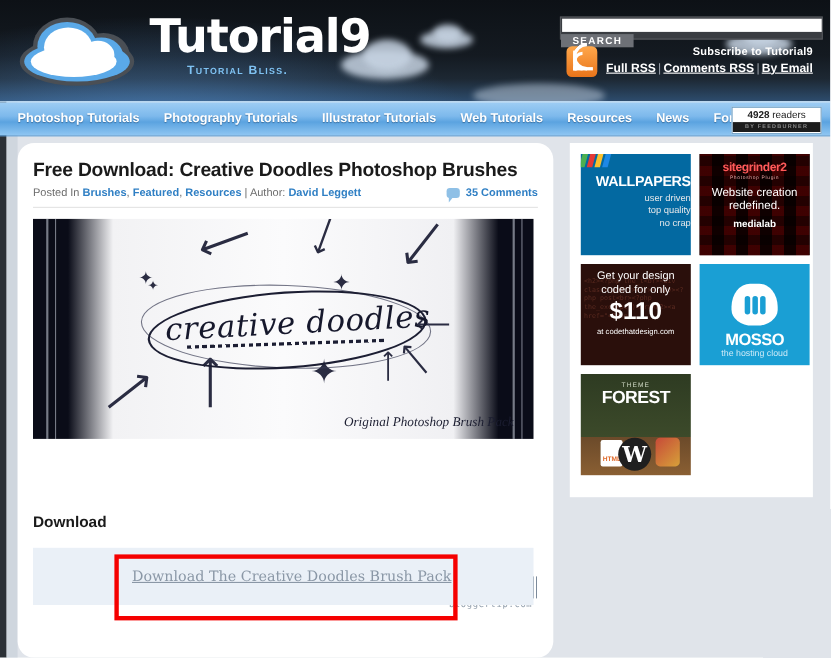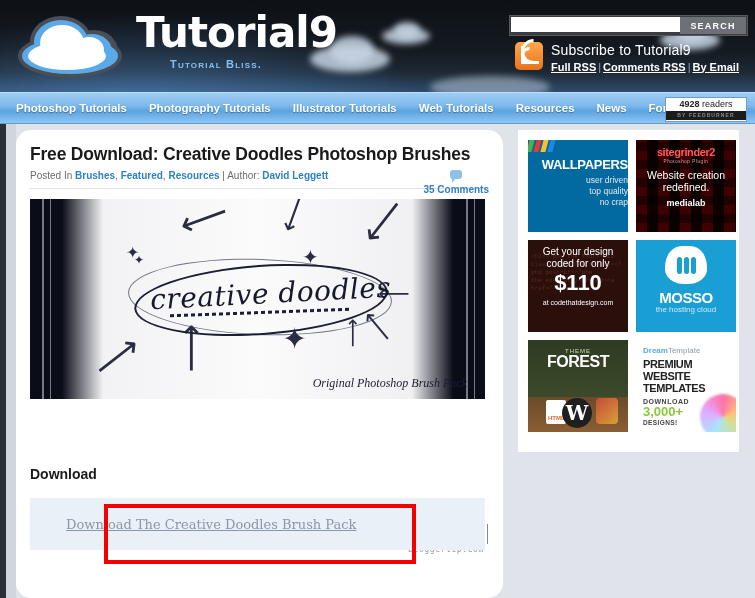--- a/index.html
+++ b/index.html
@@ -43,41 +43,41 @@
   .lc-w2{left:26px;top:17px;width:44px;height:36px;background:#ffffff;}
   .lc-w3{left:60px;top:29px;width:30px;height:26px;background:#ffffff;}
 
   .logo-word{position:absolute;left:136px;top:12px;color:#ffffff;font-size:42px;
     font-weight:bold;letter-spacing:-1px;line-height:1;font-family:"DejaVu Sans",sans-serif;text-align:center;}
   .logo-tag{position:absolute;left:170px;top:58px;color:#7fc2f2;font-size:11px;
     letter-spacing:1.2px;font-variant:small-caps;font-weight:bold;}
 
   
   .search-wrap{position:absolute;left:509px;top:15px;width:237px;height:19px;
-    background:#3a3d42;border:1px solid #55585d;display:flex;}
+    background:#3a3d42;border:1px solid #55585d;display:flex;flex-direction:column;}
   .search-input{flex:1;background:#ffffff;border:0;margin:1px 0 1px 1px;height:15px;
     font-size:11px;padding:0 4px;font-family:"Liberation Sans",sans-serif;outline:none;}
   .search-btn{width:66px;height:17px;margin:1px 1px 1px 0;background:#6d7076;color:#ffffff;
     border:0;font-size:9px;font-weight:bold;letter-spacing:1.2px;cursor:pointer;
     font-family:"Liberation Sans",sans-serif;}
 
   
   .rss-row{position:absolute;left:515px;top:42px;display:flex;align-items:flex-start;gap:8px;}
   .rss-icon{width:28px;height:28px;border-radius:5px;background:linear-gradient(180deg,#ffa84c,#e8741a);
     position:relative;flex:none;}
   .rss-icon::before{content:"";position:absolute;left:6px;bottom:6px;width:5px;height:5px;border-radius:50%;background:#fff;}
   .rss-icon::after{content:"";position:absolute;left:6px;bottom:6px;width:15px;height:15px;
     border:3px solid #fff;border-radius:0 0 0 0;border-top:0;border-right:0;
     box-shadow:6px 0 0 -3px transparent;}
   .rss-arc{position:absolute;left:6px;bottom:6px;border:3px solid #fff;border-top-color:transparent;
     border-right-color:transparent;border-radius:50%;transform:rotate(45deg);}
   .rss-arc.a1{width:11px;height:11px;}
   .rss-arc.a2{width:19px;height:19px;}
   .rss-text{line-height:1.25;}
-  .rss-title{color:#ffffff;font-size:14px;font-weight:normal;letter-spacing:.2px;}
+  .rss-title{color:#ffffff;font-size:10px;font-weight:bold;letter-spacing:.2px;text-align:right;}
   .rss-links{font-size:11px;font-weight:bold;color:#ffffff;margin-top:1px;}
   .rss-links a{color:#ffffff;text-decoration:underline;}
   .rss-sep{color:#9aa1aa;font-weight:normal;padding:0 2px;}
 
   
   .nav{position:absolute;left:0;top:92px;width:755px;height:30px;
     background:linear-gradient(180deg,#9ecdf4 0%,#7db9ec 42%,#5ba3e0 60%,#8fc6f2 100%);
     border-top:1px solid #bcdcf7;border-bottom:1px solid #5f9fd4;}
   .nav-inner{position:absolute;left:16px;top:0;height:30px;display:flex;align-items:center;gap:22px;}
   .nav-item{color:#ffffff;font-size:11.5px;font-weight:bold;text-shadow:0 1px 1px rgba(30,70,110,.55);
@@ -90,21 +90,21 @@
   .fb-by{display:block;background:#1c1c1c;color:#8a8a8a;font-size:5px;letter-spacing:1.1px;
     text-align:center;line-height:9px;font-weight:bold;}
 
   
   .content{position:absolute;left:16px;top:130px;width:487px;height:468px;background:#ffffff;border-radius:15px;}
   .post-title{margin:0;padding:14px 14px 0 14px;font-size:17.5px;color:#1a1a1a;font-weight:bold;letter-spacing:-.2px;}
   .post-meta{position:relative;margin:5px 14px 0 14px;padding-bottom:7px;border-bottom:1px solid #e3e3e3;
     font-size:10px;color:#6c6c6c;}
   .post-meta a{color:#2f7fc4;text-decoration:none;font-weight:bold;}
   .comments{position:absolute;right:0;top:0;color:#2f7fc4;font-size:10px;font-weight:bold;
-    display:flex;align-items:center;gap:5px;flex-direction:column;}
+    display:flex;align-items:center;gap:5px;}
   .bubble{width:12px;height:9px;background:#8fc0e6;border-radius:3px;position:relative;display:inline-block;}
   .bubble::after{content:"";position:absolute;left:2px;bottom:-4px;border-left:4px solid #8fc0e6;
     border-bottom:5px solid transparent;}
 
   
   .feat{position:relative;margin:10px 14px 0 14px;width:455px;height:200px;overflow:hidden;
     background:linear-gradient(90deg,#0a0c18 0%,#0a0c18 7%,#f2f2f4 16%,#fbfbfc 50%,#f0f0f3 84%,#0a0c18 93%,#0a0c18 100%);}
   .streak{position:absolute;top:0;height:200px;background:#cfd5e2;opacity:.55;}
   .dood{position:absolute;color:#16182c;font-family:"DejaVu Serif",serif;}
   .dood-word{left:120px;top:78px;font-size:28px;font-style:italic;letter-spacing:.5px;
@@ -125,21 +125,21 @@
   .barcode{height:20px;width:86px;
     background:repeating-linear-gradient(90deg,#7b8a9b 0 2px,#ffffff 2px 4px,#7b8a9b 4px 5px,#ffffff 5px 8px);}
   .barcode-txt{font-size:8px;color:#8d9aa8;letter-spacing:.6px;margin-top:1px;
     font-family:"DejaVu Sans Mono",monospace;}
 
   
   .dl-head{margin:0;padding:0 14px;position:absolute;left:0;top:336px;font-size:14px;
     font-weight:bold;color:#1a1a1a;}
   .dl-box{position:absolute;left:14px;top:368px;width:455px;height:52px;background:#eaf0f7;
     display:flex;align-items:center;}
-  .dl-link{margin-left:36px;color:#8a97a6;font-size:13px;text-decoration:underline;
+  .dl-link{margin-left:90px;color:#8a97a6;font-size:13px;text-decoration:underline;
     font-family:"DejaVu Serif",serif;cursor:pointer;}
   .redbox{position:absolute;left:104px;top:504px;width:304px;height:52px;border:4px solid #f50000;
     pointer-events:none;}
 
   
   .sidebar{position:absolute;left:518px;top:130px;width:221px;height:322px;background:#ffffff;}
   .ads{display:grid;grid-template-columns:100px 100px;gap:8px;padding:10px;}
   .ad{width:100px;height:92px;overflow:hidden;position:relative;font-size:9px;}
 
   .ad-wall{background:#0369a1;color:#fff;padding:0;box-sizing:border-box;text-align:right;}
@@ -157,21 +157,21 @@
   .ad-sg .b4{font-size:9px;margin-top:5px;color:#fff;font-weight:bold;}
 
   .ad-code{background:#2a0f0b;color:#fff;text-align:center;padding-top:6px;box-sizing:border-box;position:relative;}
   .ad-code .cbg{position:absolute;inset:0;font-size:6px;color:#5a2a20;line-height:8px;
     text-align:left;padding:12px 3px;overflow:hidden;font-family:"DejaVu Sans Mono",monospace;}
   .ad-code .z{position:relative;}
   .ad-code .l1{font-size:10px;line-height:12px;}
   .ad-code .price{font-size:22px;font-weight:bold;line-height:24px;margin-top:1px;}
   .ad-code .at{font-size:7px;margin-top:4px;}
 
-  .ad-mosso{background:#1a9fd4;color:#fff;text-align:center;padding-top:6px;box-sizing:border-box;}
+  .ad-mosso{background:#1a9fd4;color:#fff;text-align:center;padding-top:18px;box-sizing:border-box;}
   .mosso-blob{width:42px;height:38px;margin:0 auto;background:#fff;border-radius:40% 40% 45% 45%/55% 55% 38% 38%;
     position:relative;display:flex;align-items:center;justify-content:center;gap:2px;}
   .mosso-blob i{display:block;width:5px;height:17px;background:#1a9fd4;border-radius:3px;}
   .ad-mosso .m1{font-size:15px;font-weight:bold;letter-spacing:-.5px;margin-top:5px;}
   .ad-mosso .m2{font-size:8px;color:#cdeaf7;margin-top:-1px;}
 
   .ad-tf{background:linear-gradient(180deg,#2e3b22 0%,#3c4a2a 62%,#6b4a2a 62%,#8a5f33 100%);color:#fff;
     text-align:center;padding-top:8px;box-sizing:border-box;position:relative;}
   .ad-tf .t1{font-size:6px;letter-spacing:1px;color:#cfd8c4;}
   .ad-tf .t2{font-size:16px;font-weight:bold;letter-spacing:-.5px;line-height:16px;}
@@ -362,25 +362,17 @@
       <div class="ad ad-tf">
         <div class="t1">THEME</div>
         <div class="t2">FOREST</div>
         <div class="tf-doc">
           <span>HTML</span>
         </div>
         <div class="tf-wp">W</div>
         <div class="tf-bits"></div>
       </div>
 
-      <div class="ad ad-dt">
-        <div class="dt-swirl"></div>
-        <div class="d1"><span>Dream</span><b>Template</b></div>
-        <div class="d2">PREMIUM WEBSITE TEMPLATES</div>
-        <div class="d3">DOWNLOAD</div>
-        <div class="d4">3,000+</div>
-        <div class="d5">DESIGNS!</div>
-      </div>
 
     </div>
   </div>
 
 </div>
 
 </body></html>

